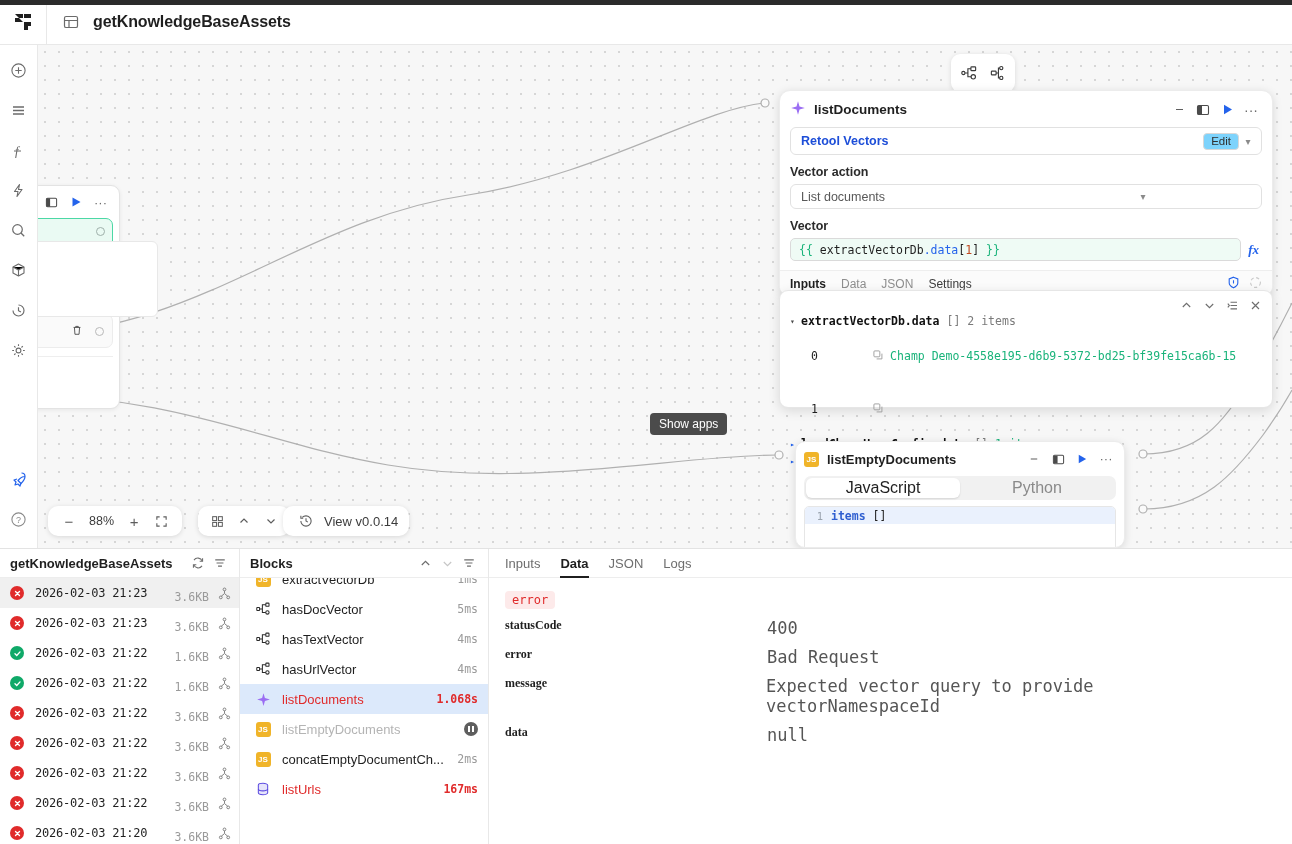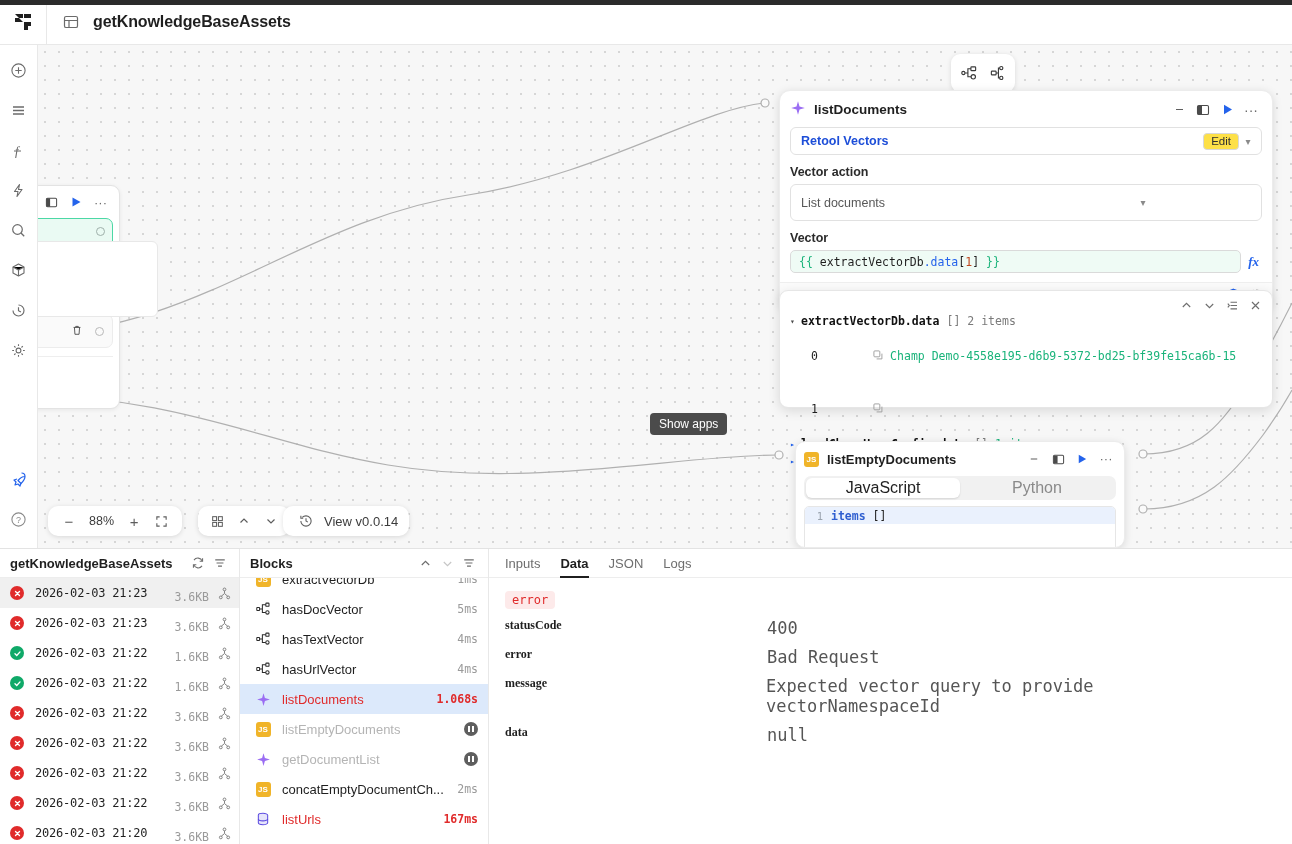--- a/index.html
+++ b/index.html
@@ -97,24 +97,24 @@
   }
   .ld-head { display:flex; align-items:center; height:29px; padding:0 9px 0 10px; margin-top:4px; }
   .ld-title { font-size:13.5px; font-weight:600; color:#1f1f1f; margin-left:8px; flex:1; }
   .hd-btn { width:24px; height:22px; display:flex; align-items:center; justify-content:center;
      border-radius:4px; cursor:pointer; color:#5e5e5e; }
   .ld-body { padding:3px 10px 0 10px; }
   .res-row { display:flex; align-items:center; height:28px; border:1px solid #e1e1e1; border-radius:6px;
      padding:0 4px 0 10px; background:#fff; }
   .res-name { flex:1; font-size:12.5px; font-weight:600; color:#1d4ed8; }
   .res-edit { font-size:11.5px; color:#2f2f2f; border:1px solid #d8d8d8; border-radius:4px;
-     padding:1.5px 7px; background:#fde047; cursor:pointer; }
+     padding:1.5px 7px; background:#7dd3fc; cursor:pointer; }
   .caret { width:18px; text-align:center; color:#8a8a8a; font-size:10px; cursor:pointer;}
   .fld-label { font-size:12.5px; color:#2b2b2b; margin:10px 0 5px 0;font-weight:bold; }
-  .sel-box { height:37px; border:1px solid #e1e1e1; border-radius:6px; display:flex; align-items:center;
+  .sel-box { height:25px; border:1px solid #e1e1e1; border-radius:6px; display:flex; align-items:center;
      padding:0 4px 0 10px; font-size:12.5px; color:#585858; background:#fff; cursor:pointer;}
   .sel-box span { flex:1; }
   .vec-row { display:flex; align-items:center; gap:7px; margin-bottom:9px; }
   .vec-input { flex:1; height:23px; border:1px solid #dadada; border-radius:5px; background:#effbf5;
      display:flex; align-items:center; padding:0 8px; font-size:11.5px; font-family:"DejaVu Sans Mono",monospace;}
   .fx { color:#2463eb; font-size:13px; font-style:italic; font-weight:700; cursor:pointer;
      font-family:"Liberation Serif",serif; padding-right:3px;}
   .tabs-row { display:flex; align-items:center; border-top:1px solid #eeeeee; background:#fbfbfb;
      height:26px; padding:0 10px; }
   .tab { font-size:12px; color:#8e8e8e; margin-right:15px; cursor:pointer; height:26px; line-height:26px;}
@@ -827,32 +827,20 @@
             </svg>
           </span>
           <span class="blk-name red">listDocuments</span>
           <span class="blk-t red">1.068s</span>
         </div>
         <div class="blk-row">
           <span class="blk-ic">
             <span class="js-badge">JS</span>
           </span>
           <span class="blk-name dim">listEmptyDocuments</span>
-          <span class="pause">
-            <i></i>
-            <i></i>
-          </span>
-        </div>
-        <div class="blk-row">
-          <span class="blk-ic">
-            <svg width="15" height="15" viewBox="0 0 16 16">
-              <path d="M8 1.2l1.5 5.3L14.8 8l-5.3 1.5L8 14.8 6.5 9.5 1.2 8l5.3-1.5z" fill="#9b6ef3"></path>
-            </svg>
-          </span>
-          <span class="blk-name dim">getDocumentList</span>
           <span class="pause">
             <i></i>
             <i></i>
           </span>
         </div>
         <div class="blk-row">
           <span class="blk-ic">
             <span class="js-badge">JS</span>
           </span>
           <span class="blk-name">concatEmptyDocumentCh...</span>

